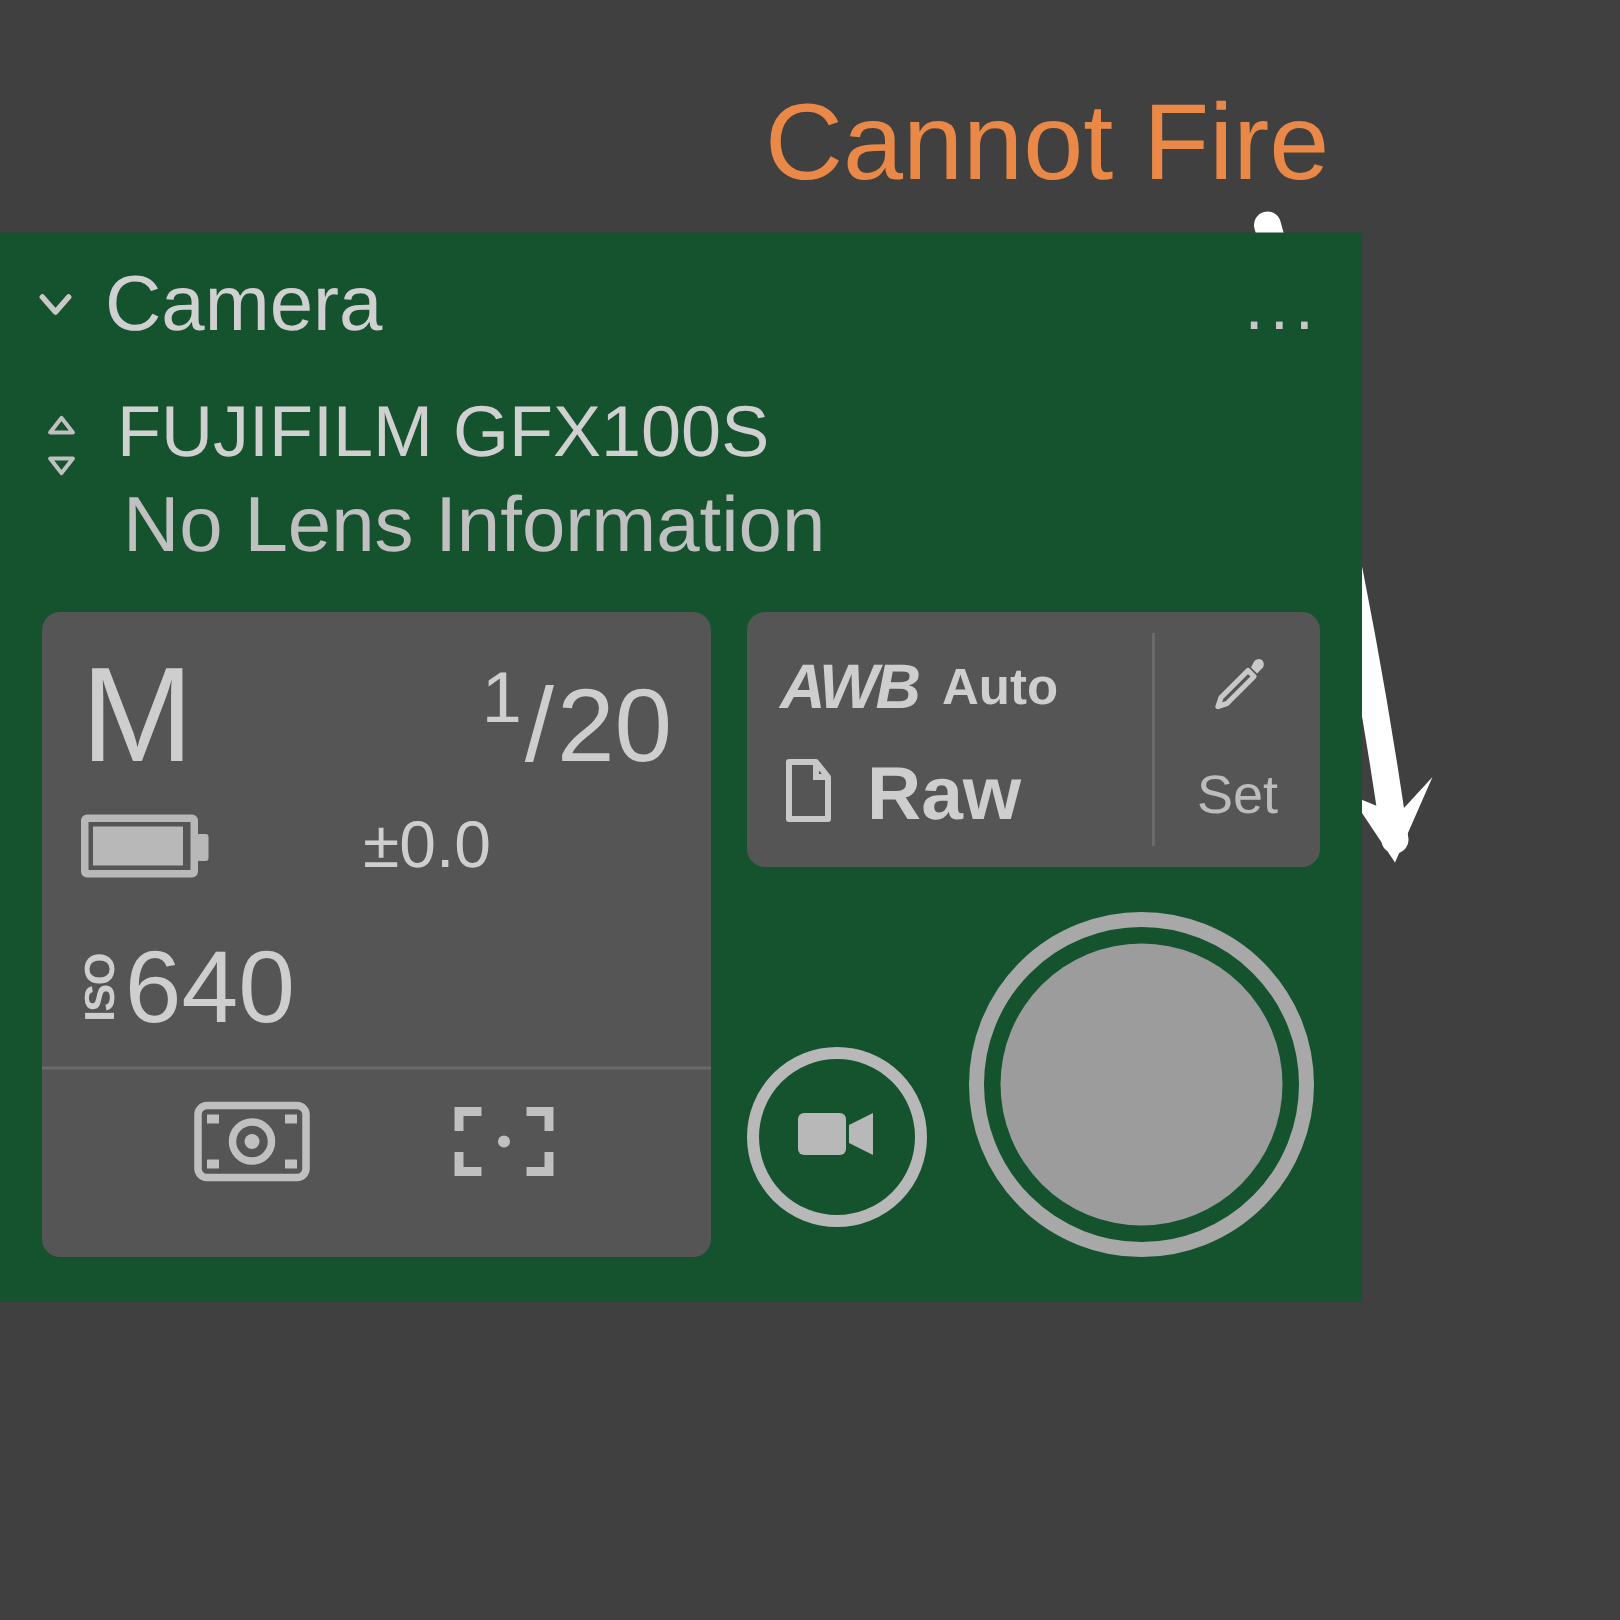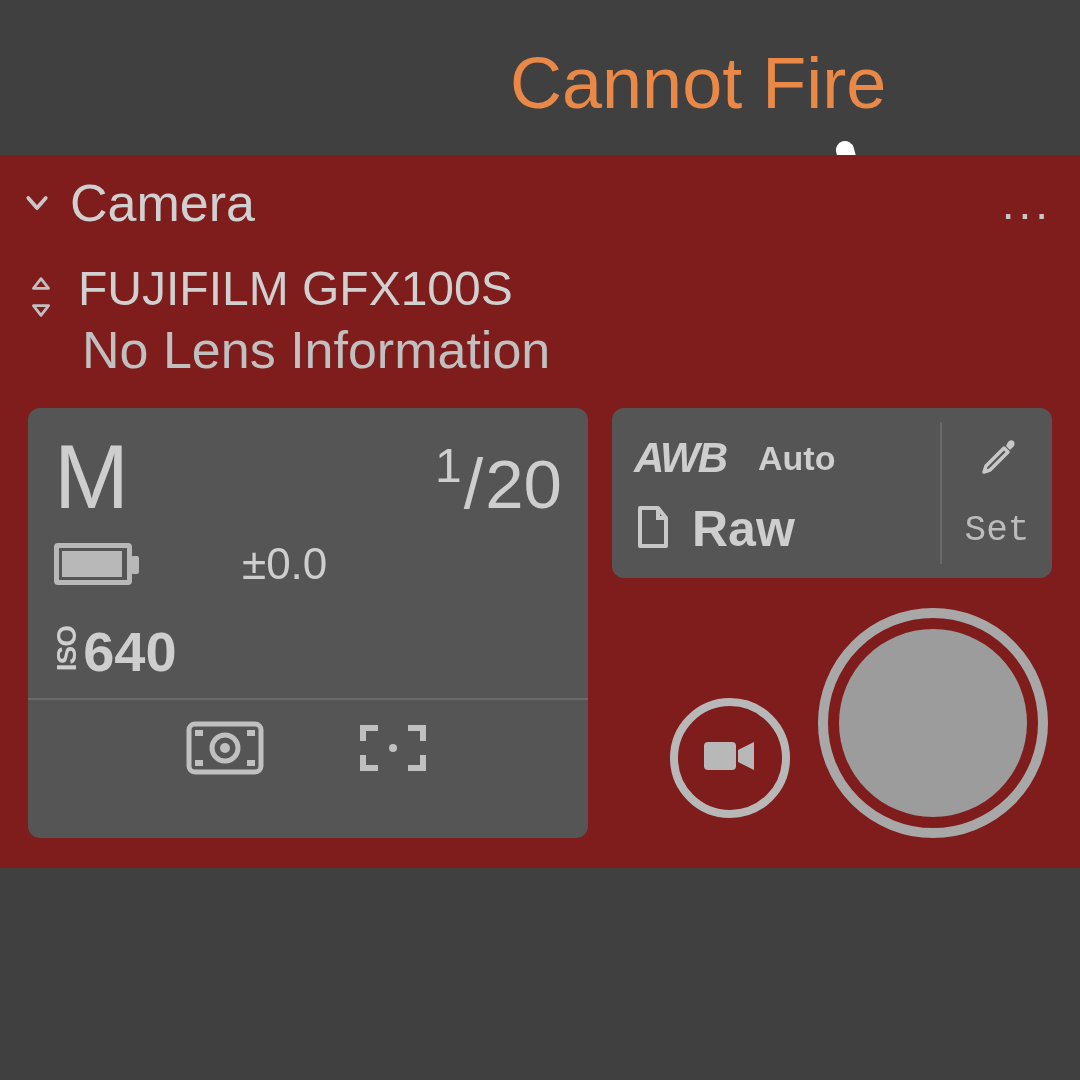--- a/index.html
+++ b/index.html
@@ -8,40 +8,40 @@
     height: 1080px;
     background: #404040;
     font-family: -apple-system, "Helvetica Neue", Arial, sans-serif;
     color: #c8c8c8;
     overflow: hidden;
     position: relative;
   }
 
   .annotation {
     position: absolute;
-    top: 42px;
+    top: 54px;
     left: 510px;
     font-size: 72px;
     color: #ea8947;
     font-weight: 400;
   }
 
   .arrow-svg {
     position: absolute;
     left: 0; top: 0;
     width: 1080px; height: 1080px;
     pointer-events: none;
   }
 
   .panel {
     position: absolute;
     left: 0;
     top: 155px;
-    width: 1080px;
-    background: #7f1d1d;
+    width: 908px;
+    background: #14532d;
     padding-bottom: 30px;
   }
 
   .panel-header {
     display: flex;
     align-items: center;
     padding: 18px 28px 10px 22px;
   }
   .chev-down {
     width: 30px; height: 30px;
@@ -157,23 +157,23 @@
     font-size: 28px;
     font-weight: 700;
     letter-spacing: -1px;
     color:#cecece;
     writing-mode: vertical-rl;
     transform: rotate(180deg);
     margin-right:4px;
     line-height:0.9;
   }
   .iso-val {
-    font-size: 56px;
+    font-size: 68px;
     color:#cecece;
-    font-weight:700;
+    font-weight:400;
   }
 
   .divider {
     height: 2px;
     background: #6a6a6a;
     margin: 14px -26px 0 -26px;
   }
 
   .exp-bottom {
     display:flex;
@@ -198,42 +198,41 @@
     align-items: stretch;
     height: 170px;
   }
   .wb-left {
     flex:1;
     padding: 20px 10px 14px 22px;
     display:flex;
     flex-direction:column;
     justify-content: space-around;
   }
-  .wb-row1 { display:flex; align-items:center; gap:32px;}
+  .wb-row1 { display:flex; align-items:center; gap:16px;}
   .awb-text{
     font-style: italic;
     font-weight:800;
     font-size:42px;
     color:#cecece;
     letter-spacing:-2px;
   }
   .auto-text{ font-size:34px; font-weight:700; color:#cecece;}
   .wb-row2 { display:flex; align-items:center; gap:20px; margin-top:6px;}
   .raw-text{ font-size:50px; font-weight:700; color:#cecece;}
 
   .wb-divider { width:2px; background:#6a6a6a; margin: 14px 0;}
 
   .wb-right{
     width:110px;
     display:flex;
     flex-direction:column;
     align-items:center;
     justify-content:space-around;
     padding:16px 8px;
-    font-family:Liberation Mono, monospace;
   }
   .set-text{font-size:36px; color:#bcbcbc;}
 
   .capture-row{
     flex:1;
     display:flex;
     align-items:flex-end;
     justify-content:flex-end;
     gap: 28px;
     padding-top: 30px;

